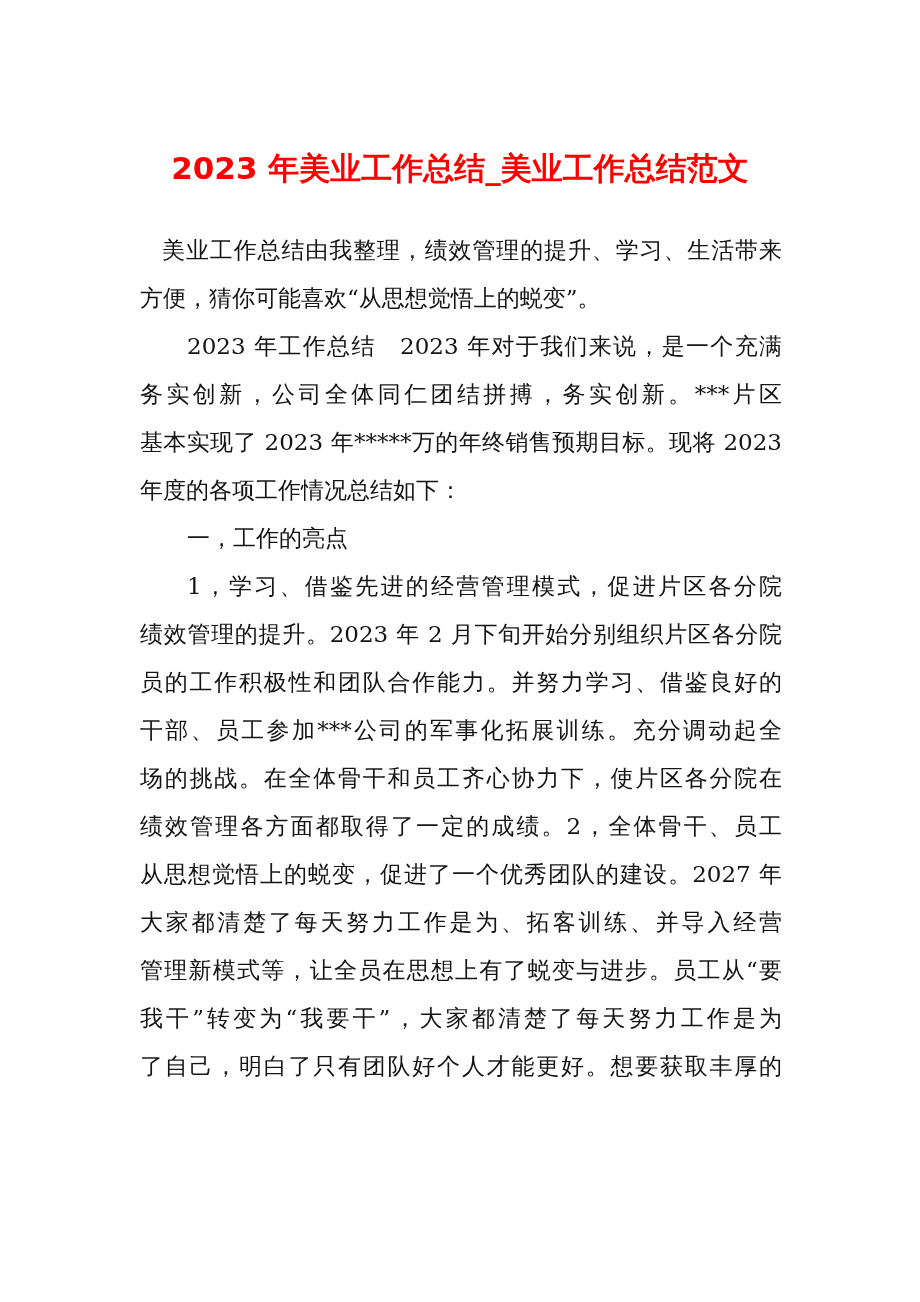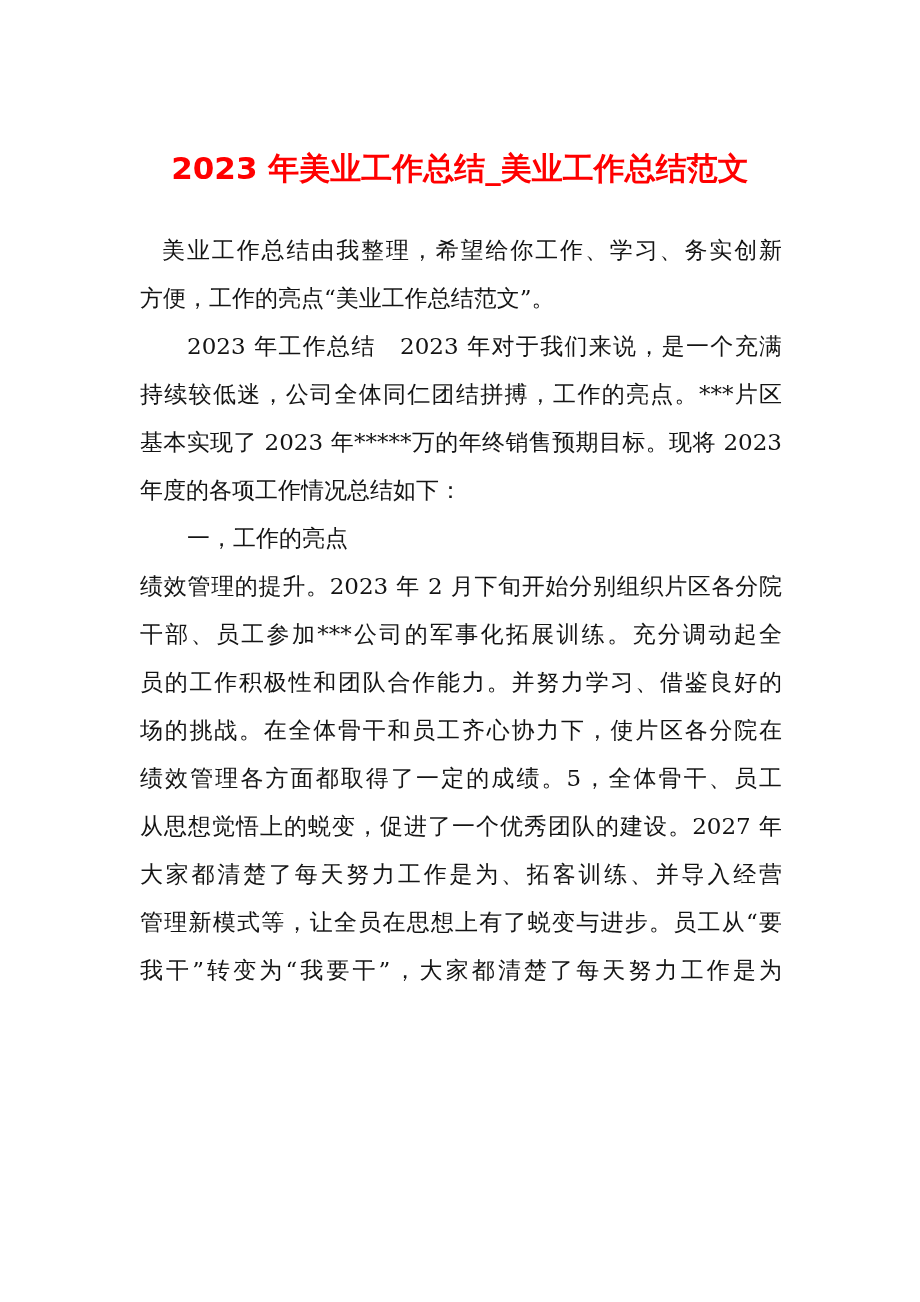--- a/index.html
+++ b/index.html
@@ -66,41 +66,43 @@
 </head>
 <body>
 
 <div class="page">
 
   <div class="title">2023 年美业工作总结_美业工作总结范文</div>
 
   <div class="body-text">
 
     <div>
-      <span class="line indent-half">美业工作总结由我整理，希望给你工作、学习、务实创新</span>
-      <span class="line last">方便，工作的亮点“美业工作总结范文”。</span>
+      <span class="line indent-half">美业工作总结由我整理，绩效管理的提升、学习、生活带来</span>
+      <span class="line last">方便，猜你可能喜欢“从思想觉悟上的蜕变”。</span>
     </div>
 
     <div>
       <span class="line indent-full">2023 年工作总结　2023 年对于我们来说，是一个充满</span>
-      <span class="line">持续较低迷，公司全体同仁团结拼搏，工作的亮点。***片区</span>
+      <span class="line">务实创新，公司全体同仁团结拼搏，务实创新。***片区</span>
       <span class="line">基本实现了 2023 年*****万的年终销售预期目标。现将 2023</span>
       <span class="line last">年度的各项工作情况总结如下：</span>
     </div>
 
     <div>
       <span class="line indent-full last">一，工作的亮点</span>
     </div>
 
     <div>
+      <span class="line indent-full">1，学习、借鉴先进的经营管理模式，促进片区各分院</span>
       <span class="line">绩效管理的提升。2023 年 2 月下旬开始分别组织片区各分院</span>
+      <span class="line">员的工作积极性和团队合作能力。并努力学习、借鉴良好的</span>
       <span class="line">干部、员工参加***公司的军事化拓展训练。充分调动起全</span>
-      <span class="line">员的工作积极性和团队合作能力。并努力学习、借鉴良好的</span>
       <span class="line">场的挑战。在全体骨干和员工齐心协力下，使片区各分院在</span>
-      <span class="line">绩效管理各方面都取得了一定的成绩。5，全体骨干、员工</span>
+      <span class="line">绩效管理各方面都取得了一定的成绩。2，全体骨干、员工</span>
       <span class="line">从思想觉悟上的蜕变，促进了一个优秀团队的建设。2027 年</span>
       <span class="line">大家都清楚了每天努力工作是为、拓客训练、并导入经营</span>
       <span class="line">管理新模式等，让全员在思想上有了蜕变与进步。员工从“要</span>
       <span class="line">我干”转变为“我要干”，大家都清楚了每天努力工作是为</span>
+      <span class="line">了自己，明白了只有团队好个人才能更好。想要获取丰厚的</span>
     </div>
 
   </div>
 </div>
 
 </body></html>

